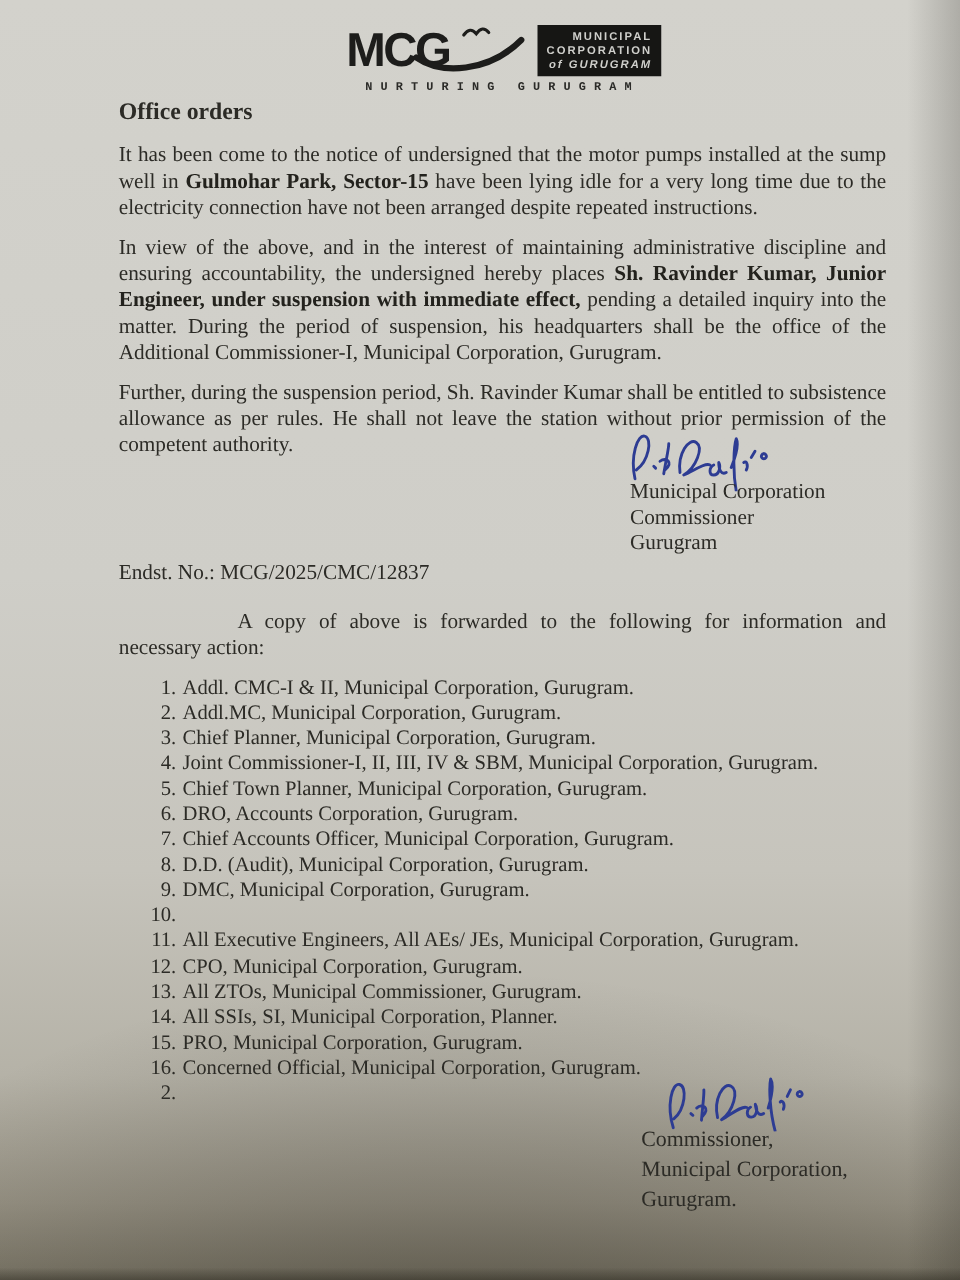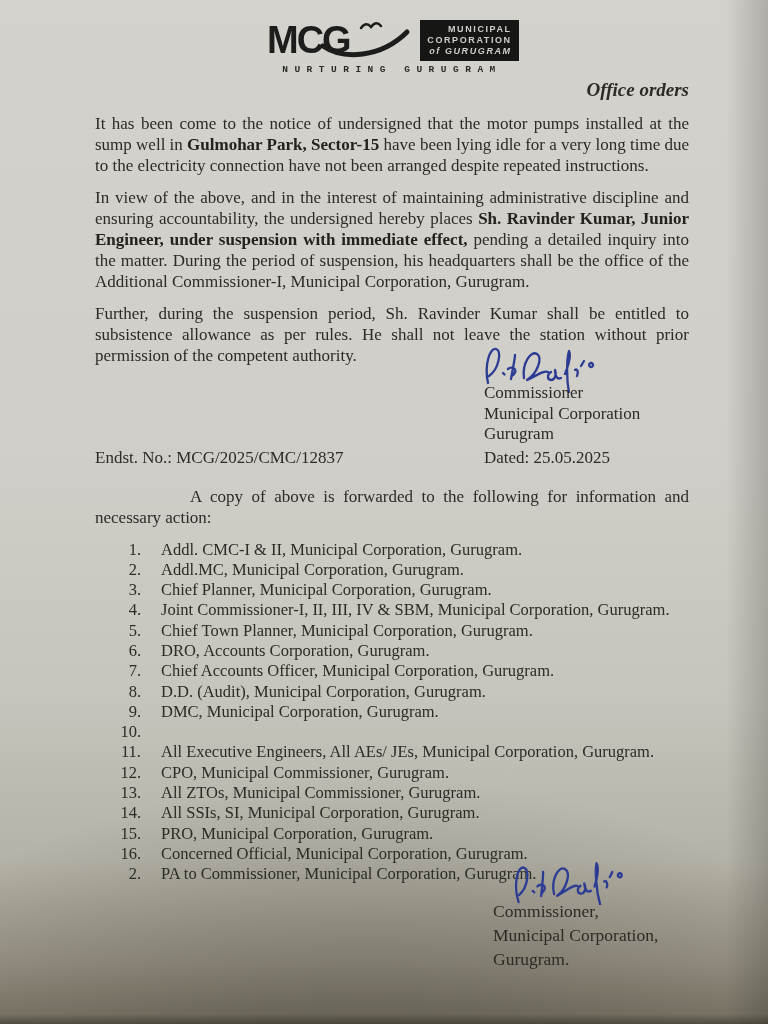--- a/index.html
+++ b/index.html
@@ -12,44 +12,43 @@
     color:#2c2b26;
     background:
       linear-gradient(to right, rgba(0,0,0,0) 94.5%, rgba(25,23,17,0.20) 100%),
       radial-gradient(120% 55% at 48% 110%, rgba(32,29,21,0.38), rgba(32,29,21,0) 62%),
       linear-gradient(to bottom, #d3d2cc 0%, #cfcec8 45%, #c6c4bc 68%, #b5b2a7 84%, #999486 94%, #7d7869 100%);
   }
   .bottom-edge{
     position:absolute;left:0;bottom:0;width:100%;height:10px;
     background:linear-gradient(to bottom, rgba(40,37,28,0) 0%, rgba(40,37,28,0.45) 100%);
   }
-  .content{padding:16px 79px 0 95px;}
+  .content{padding:16px 59px 0 95px;}
 
   
   .logo-wrap{width:268px;margin:0 auto;text-align:center;}
   .logo-row{display:flex;align-items:center;justify-content:center;}
   .logo-mcg-svg{display:block;}
   .logo-box{
     background:#161614;color:#cfcfcb;
     font-family:"Liberation Sans", sans-serif;font-weight:bold;
     font-size:9px;line-height:11px;letter-spacing:1.6px;
     text-align:right;padding:4px 7px;margin-left:5px;margin-top:2px;
   }
   .logo-box .of{font-style:italic;}
   .logo-tagline{
     font-family:Liberation Mono, monospace;font-weight:bold;
     font-size:9.5px;letter-spacing:6.5px;color:#2b2b28;
     margin-top:2px;white-space:nowrap;
   }
 
   
   .doc-title{
-    text-align:right;font-weight:bold;font-size:19px;
+    text-align:left;font-weight:bold;font-size:19px;
     margin:4px 0 12px 0;
-    font-style:italic;
   }
   .para{
     font-size:17px;line-height:21px;text-align:justify;
     margin:0 0 11px 0;
   }
   .para b{color:#23221d;}
 
   
   .sig-block-1{
     width:205px;margin-left:auto;margin-top:-36px;position:relative;
@@ -63,21 +62,21 @@
 
   .forward-para{
     font-size:17px;line-height:21.5px;text-align:justify;
     text-indent:95px;margin:18px 0 0 0;
   }
 
   
   .recipients{margin-top:11px;}
   .recipient{display:flex;font-size:16.5px;line-height:20.3px;}
   .recipient .num{width:46px;text-align:right;flex:0 0 auto;}
-  .recipient .txt{margin-left:20px;}
+  .recipient .txt{margin-left:5px;}
 
   .sig-block-2{
     width:196px;margin-left:auto;margin-top:-30px;position:relative;
   }
   .sig-block-2 .sig-svg{transform:rotate(-5deg);margin-left:14px;margin-bottom:-8px;}
   .sig-block-2 .sig-line{font-size:17.5px;line-height:24px;}
 </style>
 </head>
 <body>
 
@@ -115,28 +114,27 @@
           <path d="M25 32 l 1.5 1.5"></path>
           <path d="M33 38 C 35 26, 37 18, 37 14 M30 28 C 35 24, 41 29, 34 35"></path>
           <path d="M46 37 C 44 22, 53 9, 59 13 C 65 17, 59 33, 49 39 C 58 35, 66 29, 70 31"></path>
           <path d="M73 31 C 69 33, 69 39, 73 39 C 77 39, 79 33, 77 29 C 77 35, 79 39, 83 37"></path>
           <path d="M87 33 C 91 23, 93 14, 91 10 C 89 16, 88 36, 91 52"></path>
           <path d="M97 29 C 99 27, 101 31, 99 35"></path>
           <path d="M103 25 l 3 -5"></path>
           <path d="M113 22 a 2 2 0 1 0 0.2 0"></path>
         </g>
       </svg>
+      <div class="sig-line">Municipal Corporation</div>
       <div class="sig-line">Commissioner</div>
-      <div class="sig-line">Municipal Corporation</div>
       <div class="sig-line">Gurugram</div>
     </div>
 
     <div class="endst-row">
       <span class="endst-no">Endst. No.: MCG/2025/CMC/12837</span>
-      <span class="dated-col">Dated: 25.05.2025</span>
     </div>
 
     <p class="forward-para">A copy of above is forwarded to the following for information and necessary action:</p>
 
     <div class="recipients">
       <div class="recipient">
           <span class="num">1.</span>
           <span class="txt">Addl. CMC-I &amp; II, Municipal Corporation, Gurugram.</span>
         </div>
       <div class="recipient">
@@ -173,41 +171,40 @@
         </div>
       <div class="recipient">
           <span class="num">10.</span>
         </div>
       <div class="recipient">
           <span class="num">11.</span>
           <span class="txt">All Executive Engineers, All AEs/ JEs, Municipal Corporation, Gurugram.</span>
         </div>
       <div class="recipient">
           <span class="num">12.</span>
-          <span class="txt">CPO, Municipal Commissioner, Gurugram.</span>
+          <span class="txt">CPO, Municipal Corporation, Gurugram.</span>
         </div>
       <div class="recipient">
           <span class="num">13.</span>
           <span class="txt">All ZTOs, Municipal Commissioner, Gurugram.</span>
         </div>
       <div class="recipient">
           <span class="num">14.</span>
-          <span class="txt">All SSIs, SI, Municipal Corporation, Gurugram.</span>
+          <span class="txt">All SSIs, SI, Municipal Corporation, Planner.</span>
         </div>
       <div class="recipient">
           <span class="num">15.</span>
           <span class="txt">PRO, Municipal Corporation, Gurugram.</span>
         </div>
       <div class="recipient">
           <span class="num">16.</span>
           <span class="txt">Concerned Official, Municipal Corporation, Gurugram.</span>
         </div>
       <div class="recipient">
           <span class="num">2.</span>
-          <span class="txt">PA to Commissioner, Municipal Corporation, Gurugram.</span>
         </div>
     </div>
 
     <div class="sig-block-2">
       <svg class="sig-svg" width="140" height="52" viewBox="0 0 140 52">
         <g fill="none" stroke="#2d3c93" stroke-width="2.3" stroke-linecap="round" stroke-linejoin="round">
           <path d="M10 42 C 6 24, 12 6, 18 8 C 24 10, 21 28, 11 35"></path>
           <path d="M25 32 l 1.5 1.5"></path>
           <path d="M33 38 C 35 26, 37 18, 37 14 M30 28 C 35 24, 41 29, 34 35"></path>
           <path d="M46 37 C 44 22, 53 9, 59 13 C 65 17, 59 33, 49 39 C 58 35, 66 29, 70 31"></path>

